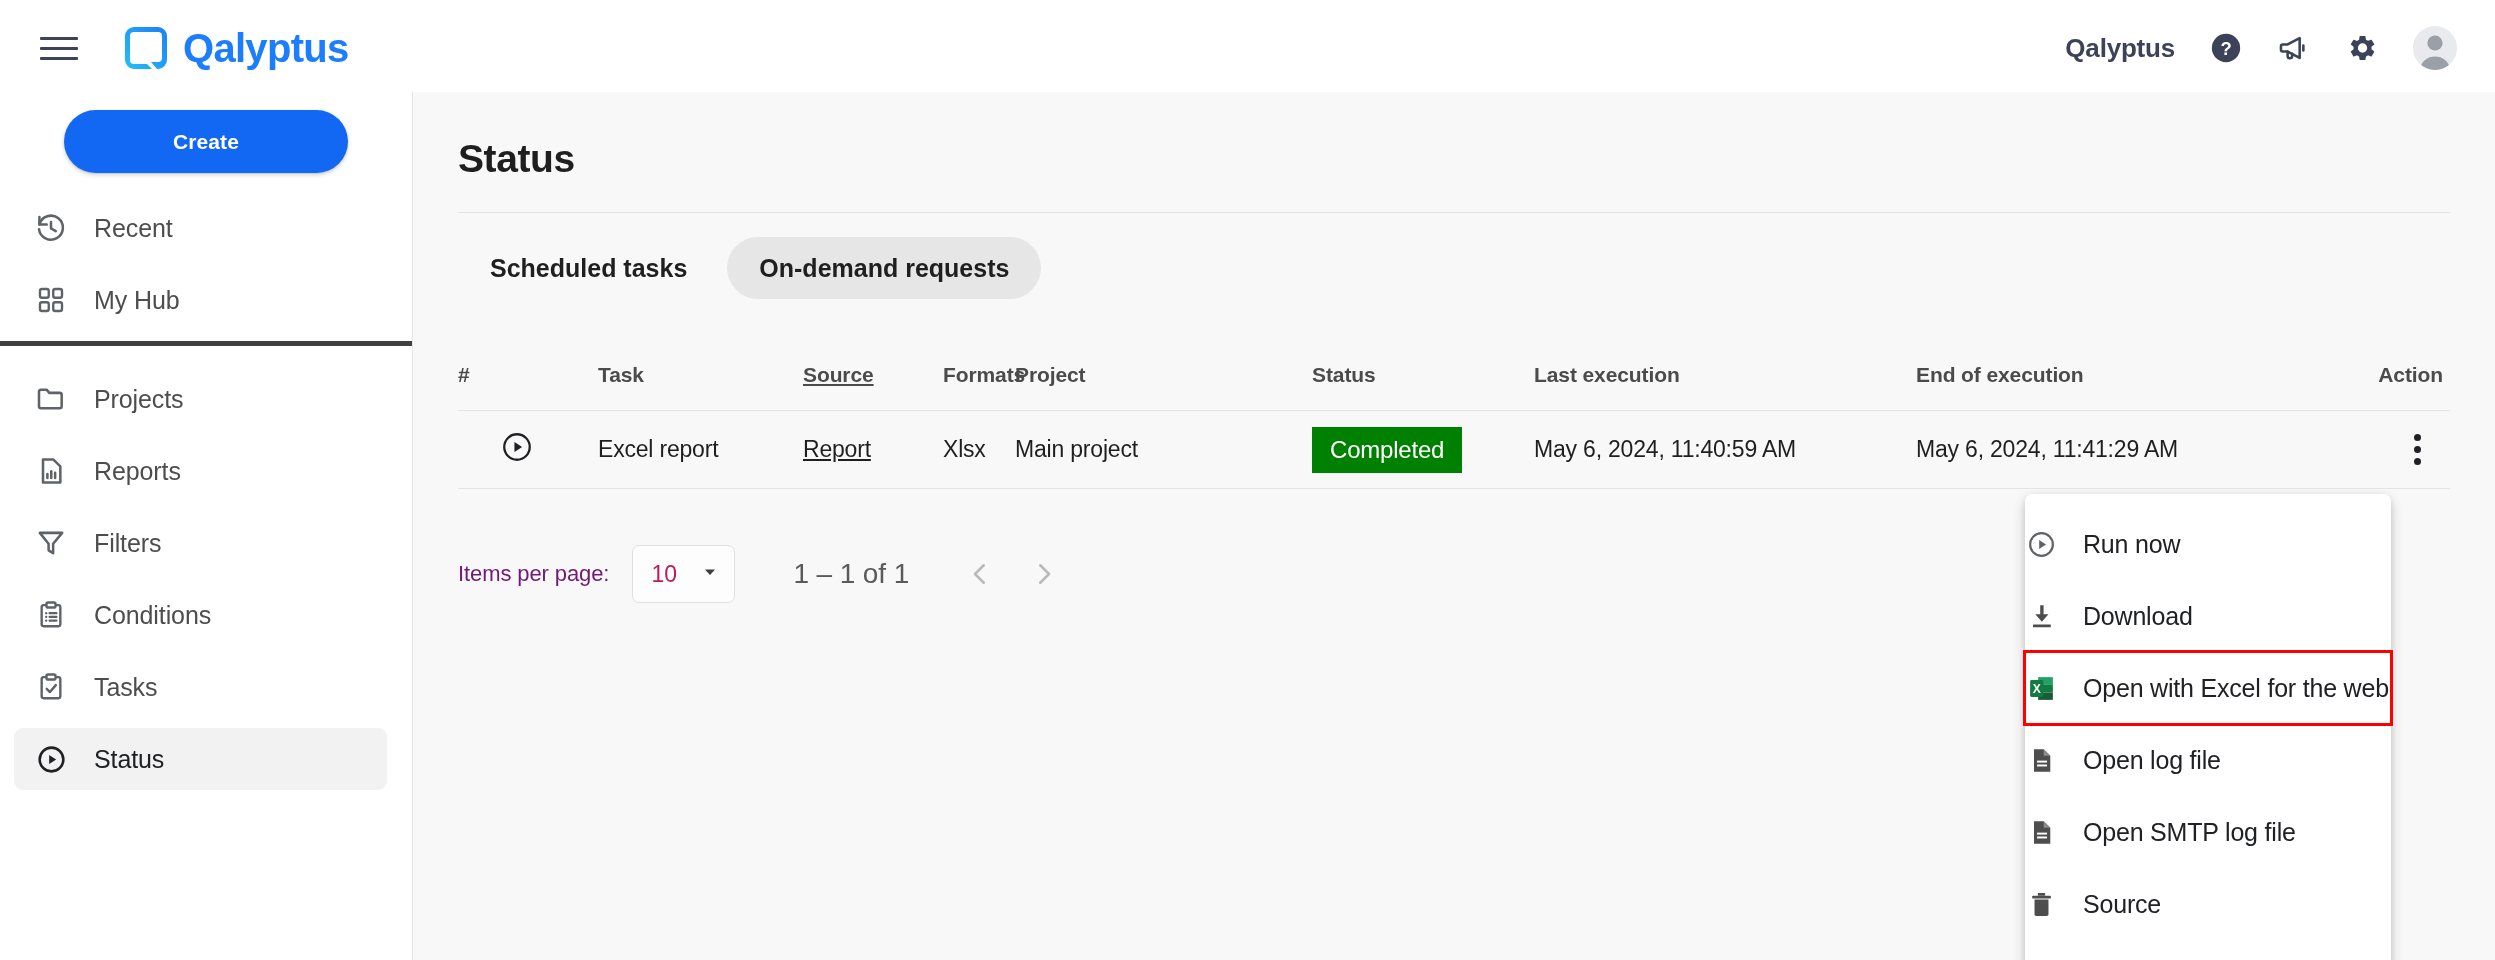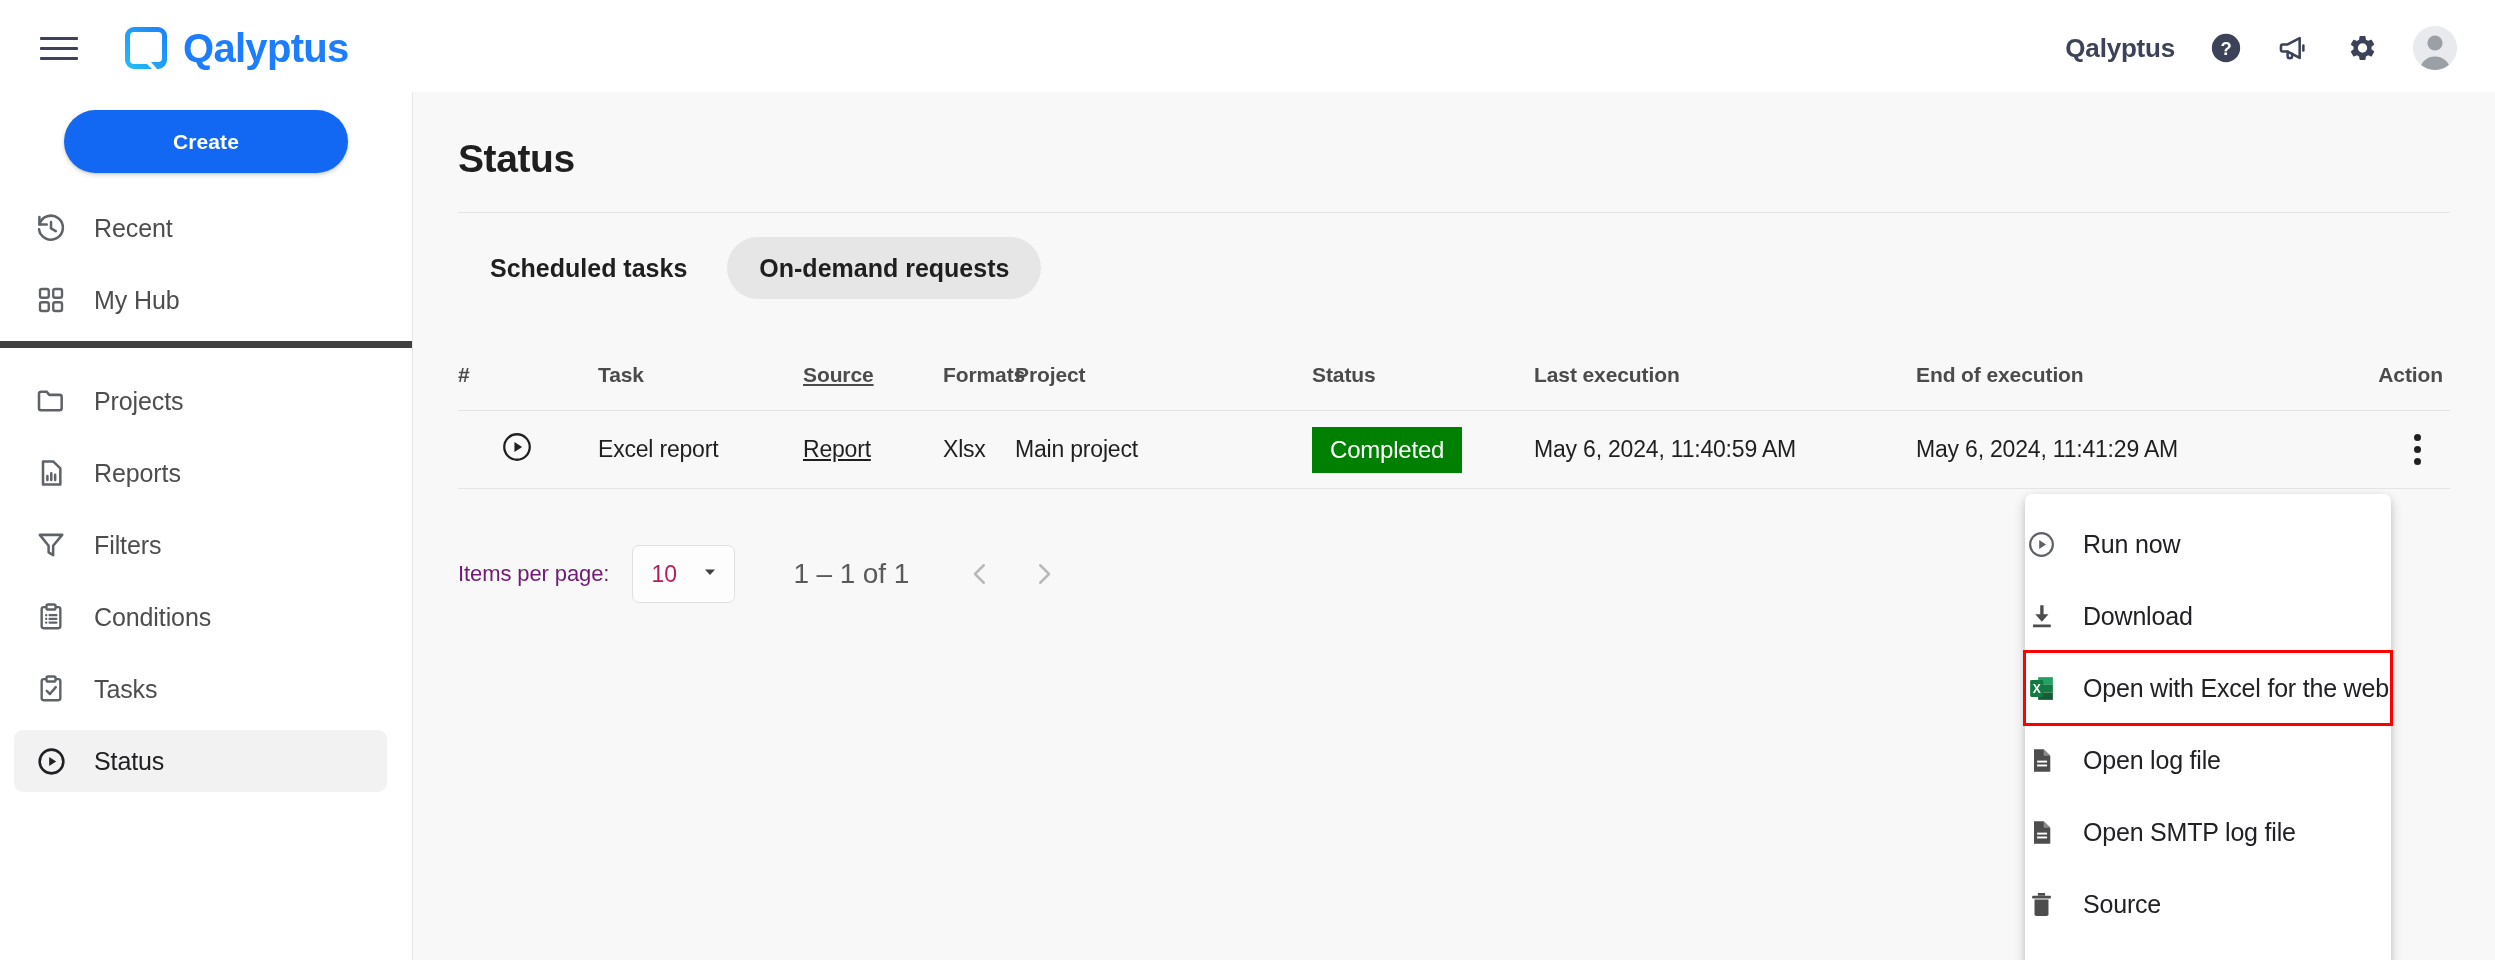--- a/index.html
+++ b/index.html
@@ -61,21 +61,21 @@
     margin: 21px auto 0; display: block;
     width: 284px; height: 63px;
     background: #1268f3; color: #fff;
     border: none; border-radius: 32px;
     font-family: "Liberation Sans", sans-serif;
     font-size: 21px; font-weight: 700; letter-spacing: 0.1px;
     cursor: pointer;
     box-shadow: 0 2px 5px rgba(0,0,0,.16), 0 1px 2px rgba(0,0,0,.10);
   }
   .nav-group { margin-top: 24px; }
-  .nav-group.second { margin-top: 0; border-top: 7px solid #404040; padding-top: 22px; }
+  .nav-group.second { margin-top: 0; border-top: 5px solid #404040; padding-top: 22px; }
   .nav-item {
     display: flex; align-items: center;
     height: 62px; margin: 0 25px 10px 14px;
     padding-left: 20px; gap: 26px;
     border-radius: 9px;
     cursor: pointer; color: #4d4d4d;
   }
   .nav-item.active { background: #f2f2f2; color: #202124; }
   .nav-label { font-size: 25px; letter-spacing: -0.1px; }
   .nav-ic { width: 34px; height: 34px; flex: 0 0 34px; display:flex; align-items:center; justify-content:center; }

